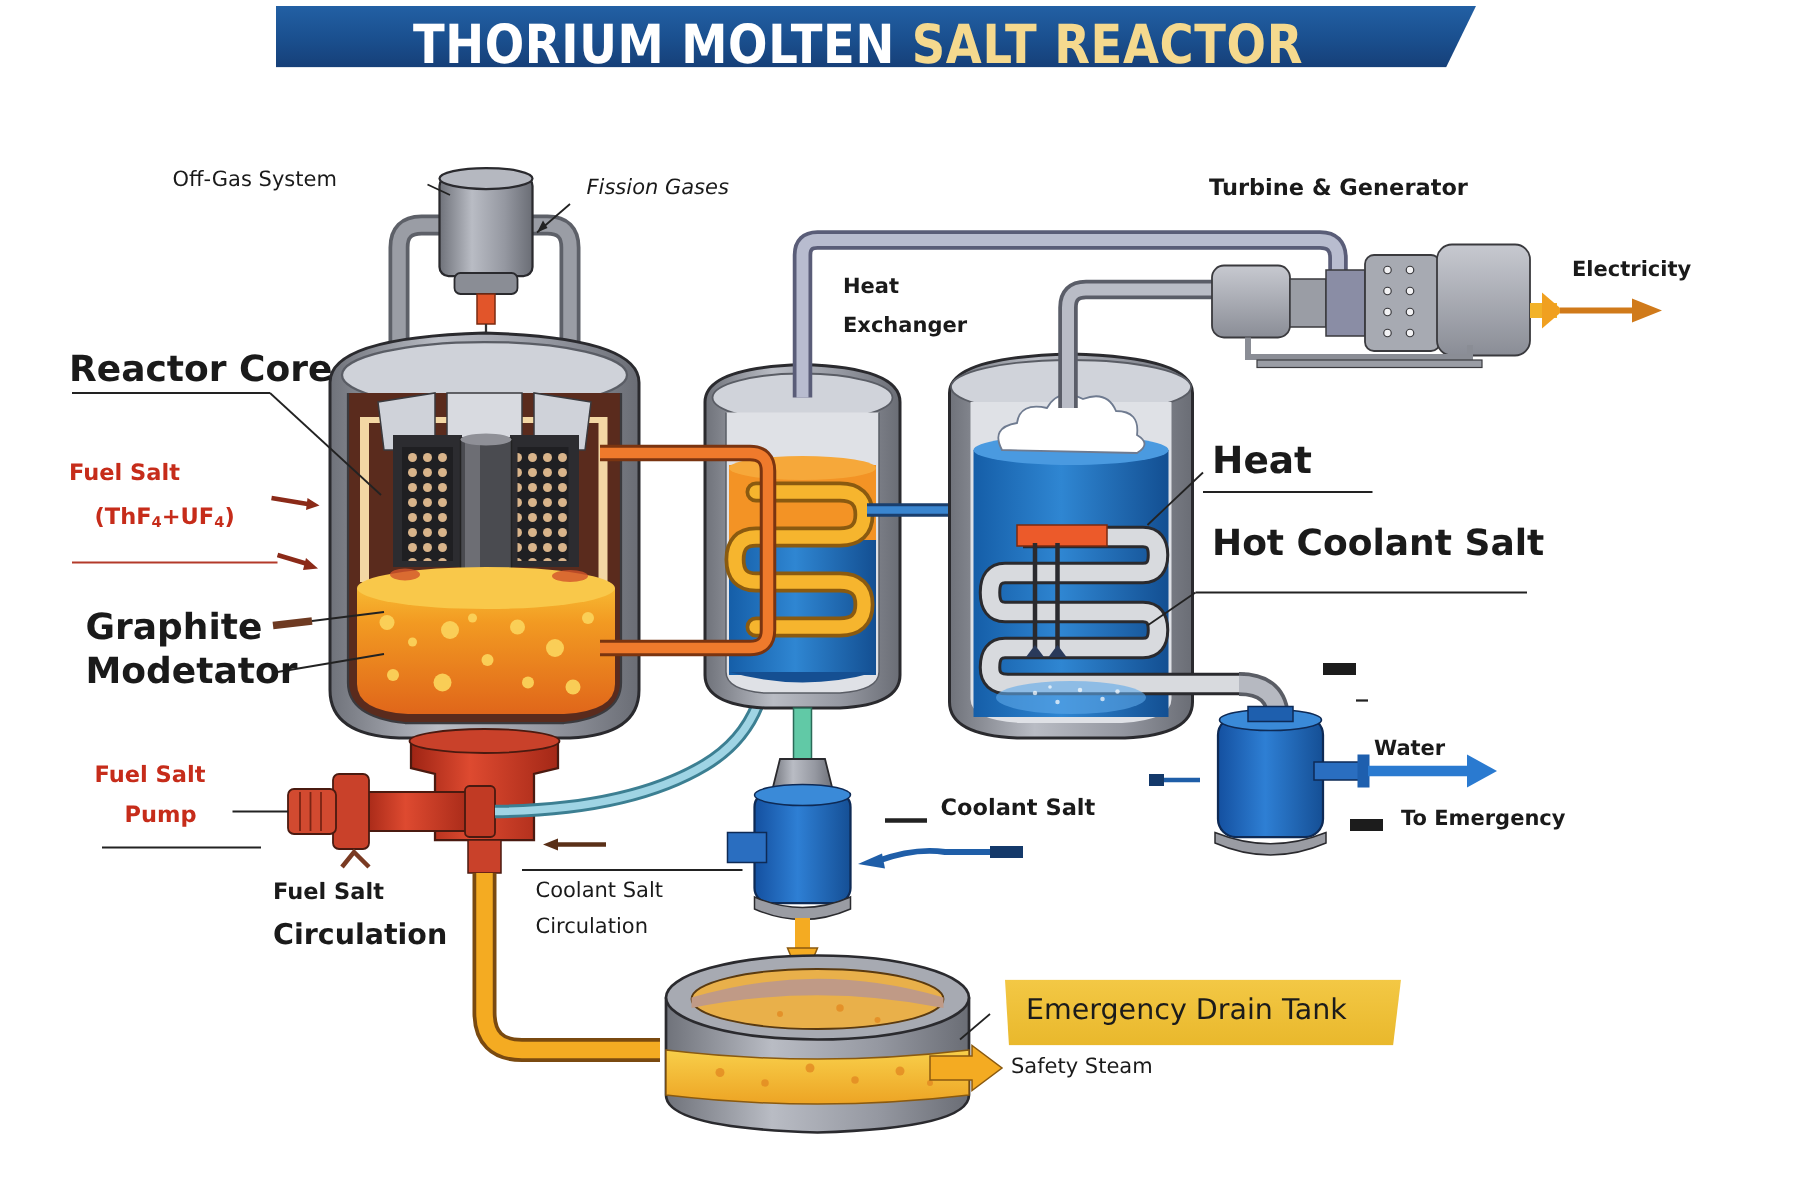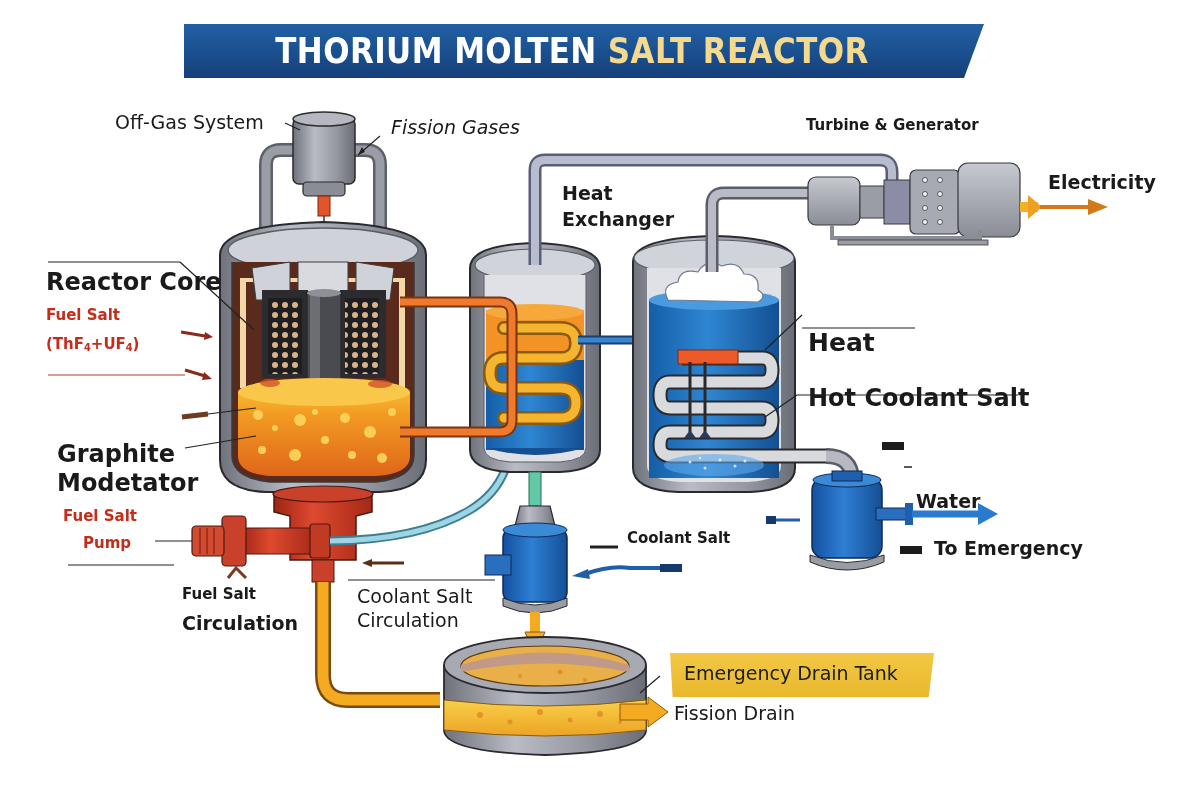--- a/index.html
+++ b/index.html
@@ -1,26 +1,26 @@
 <!DOCTYPE html>
 <html><head>
 <meta charset="utf-8">
 <style>
   html, body { margin:0; padding:0; background:#ffffff; }
   body { width:1200px; height:800px; position:relative; overflow:hidden; font-family:"Liberation Sans", "DejaVu Sans", sans-serif; }
   #canvas { position:absolute; left:0; top:0; width:1200px; height:800px; }
-  .banner { position:absolute; left:184px; top:24px; width:800px; height:54px; }
+  .banner { position:absolute; left:184px; top:4px; width:800px; height:41px; }
   .banner-bg { position:absolute; inset:0; background:linear-gradient(180deg,#2260a4 0%,#1a4f8e 55%,#163f78 100%); clip-path:polygon(0 0,100% 0,97.5% 100%,0 100%); box-shadow:0 2px 4px rgba(0,0,0,.2); }
   .banner-text { position:absolute; left:0; right:24px; top:6px; text-align:center; font-family:"DejaVu Sans", sans-serif; font-weight:bold; font-size:36px; letter-spacing:0.5px; transform:scaleX(0.86); transform-origin:center; white-space:nowrap; }
   .banner-text .w { color:#ffffff; }
   .banner-text .y { color:#f5d98e; }
   .lbl { position:absolute; font-family:"DejaVu Sans", sans-serif; color:#1a1a1a; white-space:nowrap; line-height:1.15; }
-  .lbl.sm { font-size:19px; }
+  .lbl.sm { font-size:14px; }
   .lbl.md { font-size:15px; }
-  .lbl.lg { font-size:24px; font-weight:bold;margin-top:36px; }
+  .lbl.lg { font-size:24px; font-weight:bold; }
   .lbl.bold { font-weight:bold; }
   .lbl.red { color:#c62c1a; }
   .lbl sub { font-size:0.65em; vertical-align:-0.25em; }
   .drain-badge { position:absolute; left:670px; top:653px; width:264px; height:44px; background:linear-gradient(180deg,#f3c845,#e9b82c); clip-path:polygon(0 0,100% 0,98% 100%,1% 100%); }
   .drain-badge span { position:absolute; left:14px; top:9px; font-family:"DejaVu Sans", sans-serif; font-weight:normal; font-size:19px; color:#1b1b1b; white-space:nowrap; }
 </style>
 </head>
 <body>
 
 <svg id="canvas" viewBox="0 0 1200 800" xmlns="http://www.w3.org/2000/svg">
@@ -315,21 +315,21 @@
 <div class="lbl sm" style="left:391px;top:117px;font-style:italic;">Fission Gases</div>
 <div class="lbl md bold" style="left:806px;top:117px;">Turbine &amp; Generator</div>
 <div class="lbl sm bold" style="left:1048px;top:172px;">Electricity</div>
 
 <div class="lbl sm bold" style="left:562px;top:183px;">Heat</div>
 <div class="lbl sm bold" style="left:562px;top:209px;">Exchanger</div>
 
 <div class="lbl lg" style="left:46px;top:233px;">Reactor Core</div>
 
 <div class="lbl md bold red" style="left:46px;top:307px;">Fuel Salt</div>
-<div class="lbl md bold red" style="left:46px;top:336px;"><span>(ThF</span><sub>4</sub><span>+UF</span><sub>4</sub><span>)</span></div>
+<div class="lbl md bold red" style="left:63px;top:336px;"><span>(ThF</span><sub>4</sub><span>+UF</span><sub>4</sub><span>)</span></div>
 
 <div class="lbl lg" style="left:57px;top:405px;">Graphite</div>
 <div class="lbl lg" style="left:57px;top:434px;">Modetator</div>
 
 <div class="lbl lg" style="left:808px;top:293px;font-size:25px;">Heat</div>
 <div class="lbl lg" style="left:808px;top:349px;text-align:right;">Hot Coolant Salt</div>
 <div class="lbl sm bold" style="left:916px;top:459px;margin-top:32px;">Water</div>
 <div class="lbl sm bold" style="left:934px;top:538px;">To Emergency</div>
 <div class="lbl md bold" style="left:627px;top:530px;">Coolant Salt</div>
 
@@ -338,13 +338,13 @@
 
 <div class="lbl md bold" style="left:182px;top:586px;">Fuel Salt</div>
 <div class="lbl sm" style="left:182px;top:613px;font-size:19px;font-weight:bold;">Circulation</div>
 
 <div class="lbl sm" style="left:357px;top:586px;">Coolant Salt</div>
 <div class="lbl sm" style="left:357px;top:610px;">Circulation</div>
 
 <div class="drain-badge">
   <span>Emergency Drain Tank</span>
 </div>
-<div class="lbl sm" style="left:674px;top:703px;">Fission Drain</div>
+<div class="lbl sm" style="left:674px;top:703px;">Safety Steam</div>
 
 </body></html>

